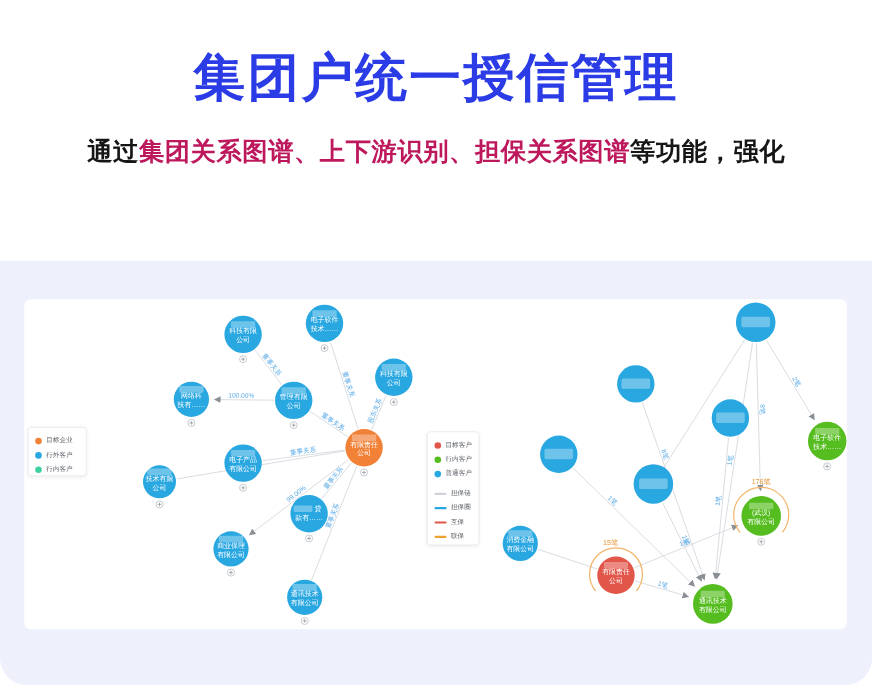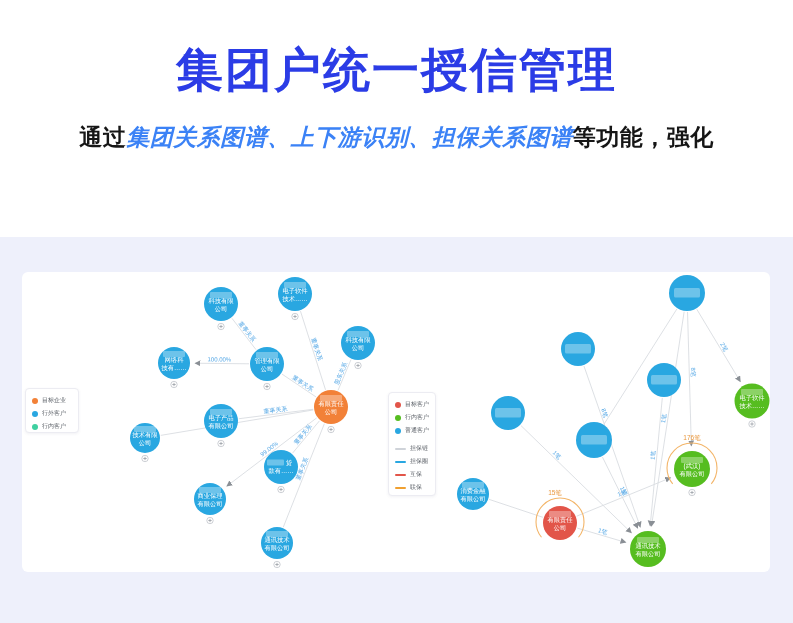--- a/index.html
+++ b/index.html
@@ -1,23 +1,23 @@
 <!DOCTYPE html>
 <html><head>
 <meta charset="utf-8">
 <style>
   html,body{margin:0;padding:0;}
   body{font-family:"Liberation Sans","DejaVu Sans",sans-serif;background:#ffffff;}
-  .page{position:relative;width:793px;height:623px;overflow:hidden;background:#ffffff;}
+  .page{position:relative;width:793px;height:623px;overflow:hidden;background:#ffffff;border-radius:25px;}
   .hero{position:relative;width:100%;height:237px;background:#ffffff;text-align:center;}
   .hero h1{margin:0;padding-top:44px;font-size:47px;line-height:1.1;font-weight:900;
            color:#2b3ce6;letter-spacing:2px;}
   .hero .desc{margin:24px auto 0;font-size:23px;line-height:34px;font-weight:700;
               color:#161616;letter-spacing:0.5px;}
-  .hero .desc .hl{color:#3b82f6;font-style:italic;}
+  .hero .desc .hl{color:#be185d;}
   .section{position:relative;width:100%;height:386px;background:#eef0fb;}
   .card{position:absolute;left:22px;top:35px;width:748px;height:300px;background:#ffffff;
         border-radius:6px;}
   .card svg{position:absolute;left:0;top:0;}
   .legend{position:absolute;background:#ffffff;border:1px solid #ececf2;border-radius:4px;
           box-shadow:0 1px 3px rgba(80,80,120,0.08);box-sizing:border-box;padding:5px 6px;}
   .legend-left{left:3px;top:116px;width:54px;height:45px;}
   .legend-right{left:366px;top:120px;width:48px;height:104px;}
   .lg-item{display:flex;align-items:center;height:13px;}
   .lg-item .dot{width:6px;height:6px;border-radius:50%;margin-right:4px;flex:none;}

